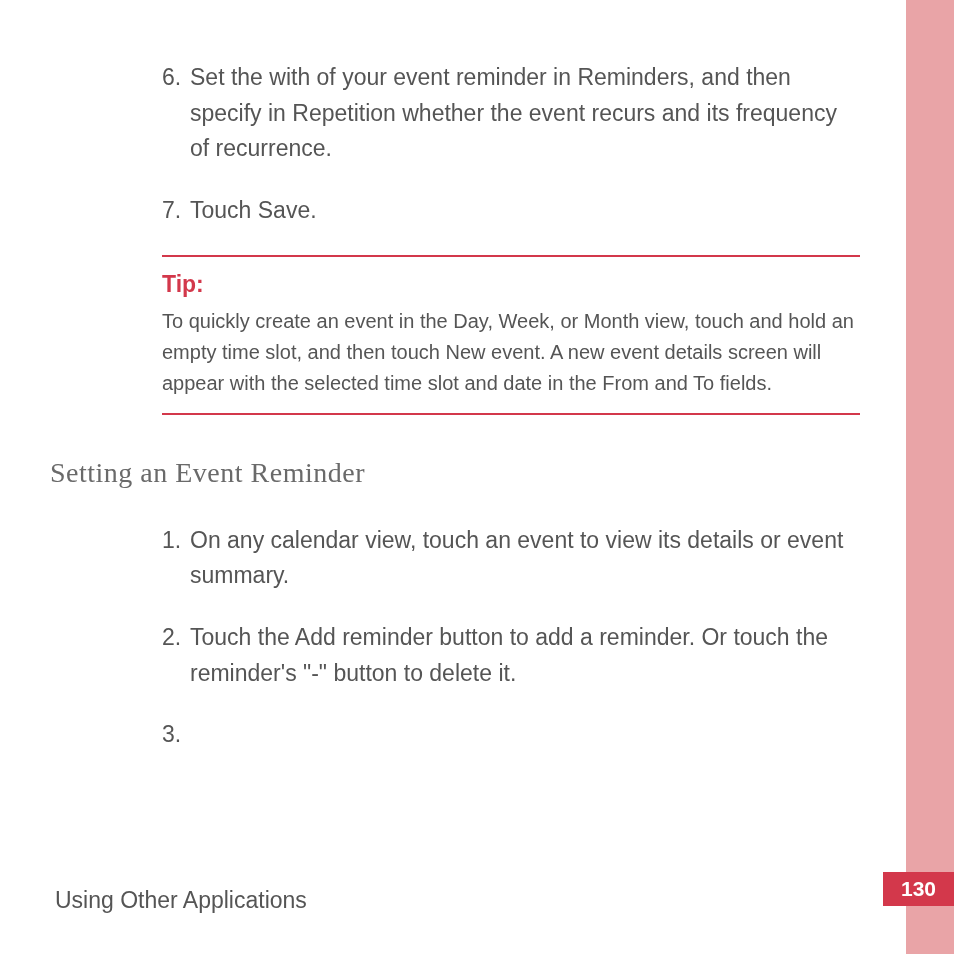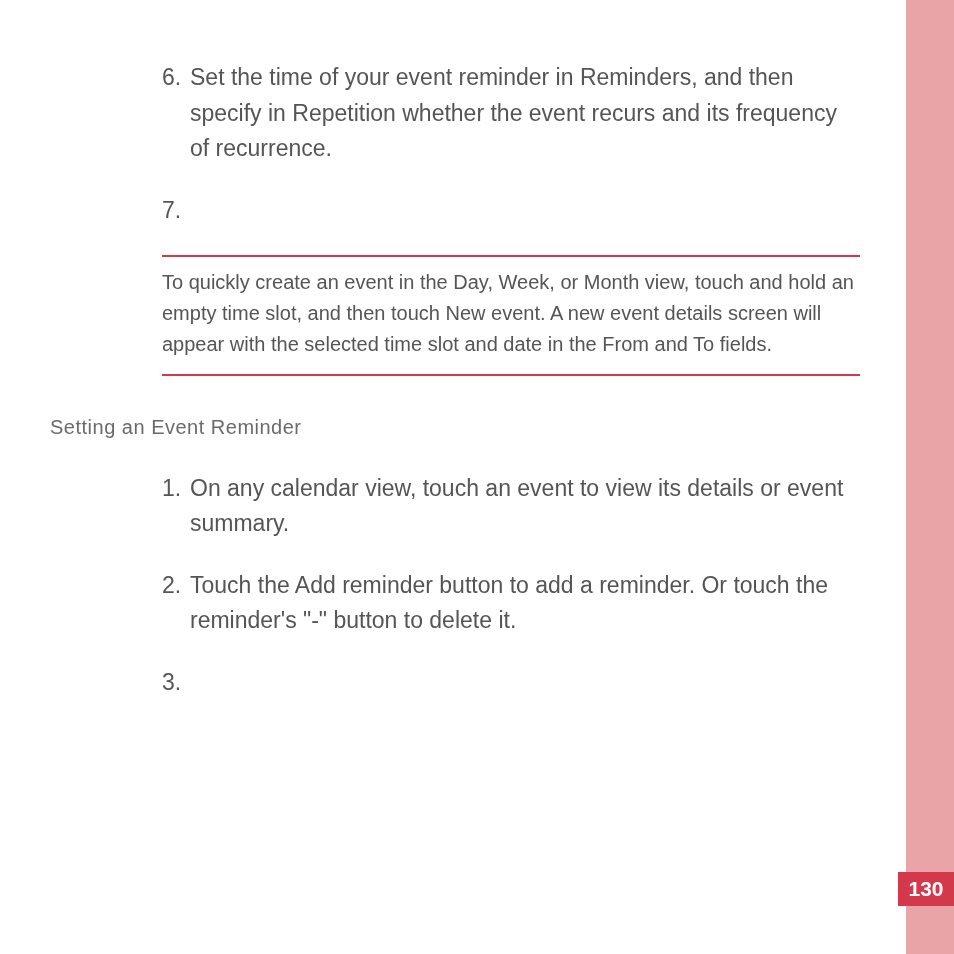--- a/index.html
+++ b/index.html
@@ -52,38 +52,39 @@
       color: #d3384b;
       font-size: 23px;
       margin-bottom: 4px;
     }
     .tip-body {
       color: #555;
       font-size: 20px;
       line-height: 1.55;
     }
     .section-heading {
-      font-size: 20px;
+      font-size: 28px;
       color: #6a6a6a;
       font-weight: 400;
       letter-spacing: 0.5px;
       margin-bottom: 28px;
+      font-family: Liberation Serif, serif;
     }
     .footer-text {
       position: absolute;
       left: 55px;
       bottom: 40px;
       font-size: 23px;
       color: #555;
     }
     .page-number-tab {
       position: absolute;
       right: 0;
       bottom: 48px;
-      width: 56px;
+      width: 71px;
       height: 34px;
       background: #d3384b;
       color: #ffffff;
       font-size: 21px;
       font-weight: bold;
       display: flex;
       align-items: center;
       justify-content: center;
     }
   </style>
@@ -91,28 +92,30 @@
 <body>
 
 <div class="page">
   <div class="side-bar"></div>
 
   <div class="content">
 
     <div id="steps-top">
         <div class="ol-item">
           <div class="ol-num">6.</div>
-          <div class="ol-body"><span>Set the time of your event reminder in </span><span class="bold">Reminders</span><span>, and then specify in </span><span class="bold">Repetition</span><span> whether the event recurs and its frequency of recurrence.</span></div>
+          <div class="ol-body"><span>Set the with of your event reminder in </span><span class="bold">Reminders</span><span>, and then specify in </span><span class="bold">Repetition</span><span> whether the event recurs and its frequency of recurrence.</span></div>
         </div>
         <div class="ol-item">
           <div class="ol-num">7.</div>
+          <div class="ol-body"><span>Touch </span><span class="bold">Save</span><span>.</span></div>
         </div>
       </div>
 
     <div class="tip-box">
+      <div class="tip-label">Tip:</div>
       <div class="tip-body" id="tip-body"><span>To quickly create an event in the </span><span class="bold">Day</span><span>, </span><span class="bold">Week</span><span>, or </span><span class="bold">Month</span><span> view, touch and hold an empty time slot, and then touch </span><span class="bold">New event</span><span>. A new event details screen will appear with the selected time slot and date in the </span><span class="bold">From</span><span> and </span><span class="bold">To</span><span> fields.</span></div>
     </div>
 
     <div class="section-heading">Setting  an  Event  Reminder</div>
 
     <div id="steps-bottom">
         <div class="ol-item">
           <div class="ol-num">1.</div>
           <div class="ol-body"><span>On any calendar view, touch an event to view its details or event summary.</span></div>
         </div>
@@ -120,17 +123,18 @@
           <div class="ol-num">2.</div>
           <div class="ol-body"><span>Touch the </span><span class="bold">Add reminder</span><span> button to add a reminder. Or touch the reminder's "-" button to delete it.</span></div>
         </div>
         <div class="ol-item">
           <div class="ol-num">3.</div>
         </div>
       </div>
 
   </div>
 
+  <div class="footer-text">Using Other Applications</div>
 
   <div class="page-number-tab">
     <span>130</span>
   </div>
 </div>
 
 </body></html>

